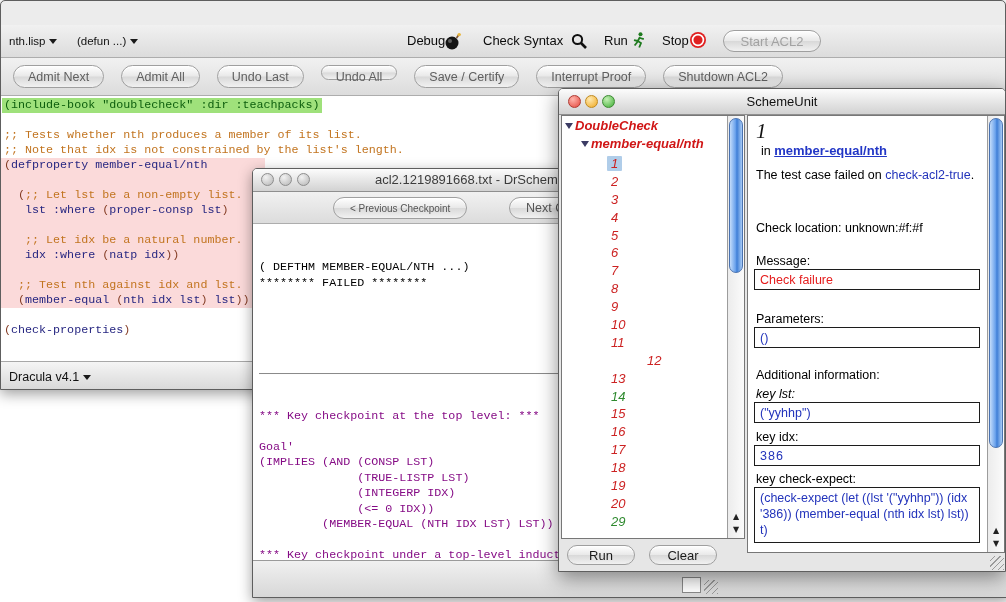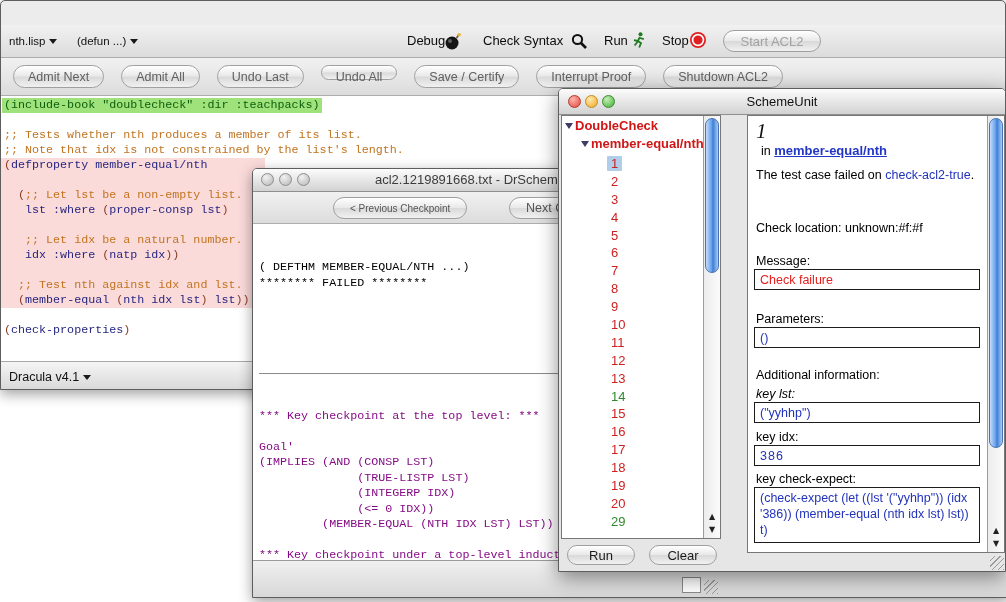--- a/index.html
+++ b/index.html
@@ -128,36 +128,36 @@
 </div>
 
 <div class="window" style="left:558px;top:88px;width:448px;height:484px;z-index:3;background:#e6e6e6;box-shadow:0 6px 20px rgba(0,0,0,.45);">
   <div class="titlebar" style="height:26px;">
     <div class="tl red" style="left:9px;top:6px;"></div>
     <div class="tl yellow" style="left:26px;top:6px;"></div>
     <div class="tl green" style="left:43px;top:6px;"></div>
     <div class="wtitle" style="left:0;right:0;text-align:center;top:5px;color:#111;">SchemeUnit</div>
   </div>
 
-  <div class="pane" style="left:2px;top:26px;width:160px;height:424px;">
+  <div class="pane" style="left:2px;top:26px;width:184px;height:424px;font-style:italic;">
     <div class="treehead" style="left:3px;top:2px;"><span class="disc"></span><span>DoubleCheck</span></div>
     <div class="treehead" style="left:19px;top:20px;"><span class="disc"></span><span>member-equal/nth</span></div>
     <div id="tree-cases" style="position:absolute;left:45px;top:39px;">
         <div class="tree-row"><span class="case-num selected" style="color: rgb(204, 34, 34);">1</span></div>
         <div class="tree-row"><span class="case-num" style="color: rgb(204, 34, 34);">2</span></div>
         <div class="tree-row"><span class="case-num" style="color: rgb(204, 34, 34);">3</span></div>
         <div class="tree-row"><span class="case-num" style="color: rgb(204, 34, 34);">4</span></div>
         <div class="tree-row"><span class="case-num" style="color: rgb(204, 34, 34);">5</span></div>
         <div class="tree-row"><span class="case-num" style="color: rgb(204, 34, 34);">6</span></div>
         <div class="tree-row"><span class="case-num" style="color: rgb(204, 34, 34);">7</span></div>
         <div class="tree-row"><span class="case-num" style="color: rgb(204, 34, 34);">8</span></div>
         <div class="tree-row"><span class="case-num" style="color: rgb(204, 34, 34);">9</span></div>
         <div class="tree-row"><span class="case-num" style="color: rgb(204, 34, 34);">10</span></div>
         <div class="tree-row"><span class="case-num" style="color: rgb(204, 34, 34);">11</span></div>
-        <div class="tree-row"><span class="case-num" style="color: rgb(204, 34, 34);">12</span></div>
+        <div class="tree-row"><span class="case-num" style="color: rgb(204, 34, 34); margin-left: 36px;">12</span></div>
         <div class="tree-row"><span class="case-num" style="color: rgb(204, 34, 34);">13</span></div>
         <div class="tree-row"><span class="case-num" style="color: rgb(47, 138, 47);">14</span></div>
         <div class="tree-row"><span class="case-num" style="color: rgb(204, 34, 34);">15</span></div>
         <div class="tree-row"><span class="case-num" style="color: rgb(204, 34, 34);">16</span></div>
         <div class="tree-row"><span class="case-num" style="color: rgb(204, 34, 34);">17</span></div>
         <div class="tree-row"><span class="case-num" style="color: rgb(204, 34, 34);">18</span></div>
         <div class="tree-row"><span class="case-num" style="color: rgb(204, 34, 34);">19</span></div>
         <div class="tree-row"><span class="case-num" style="color: rgb(204, 34, 34);">20</span></div>
         <div class="tree-row"><span class="case-num" style="color: rgb(47, 138, 47);">29</span></div>
       </div>

